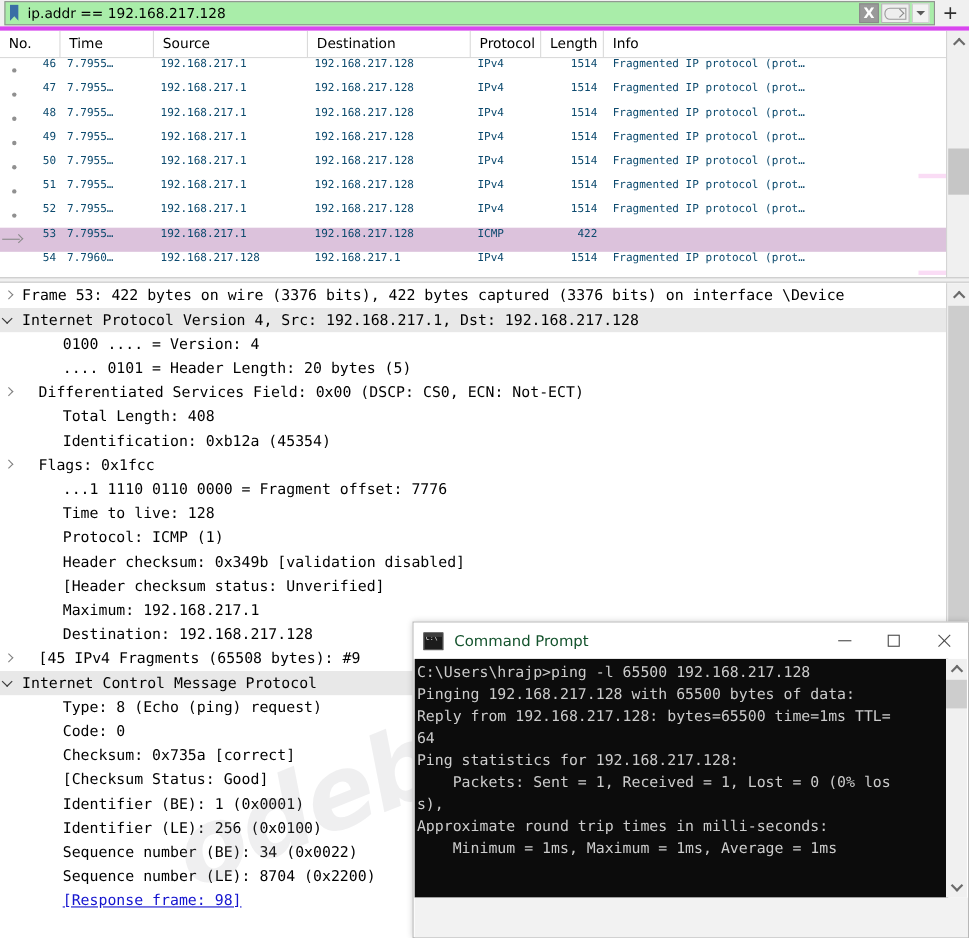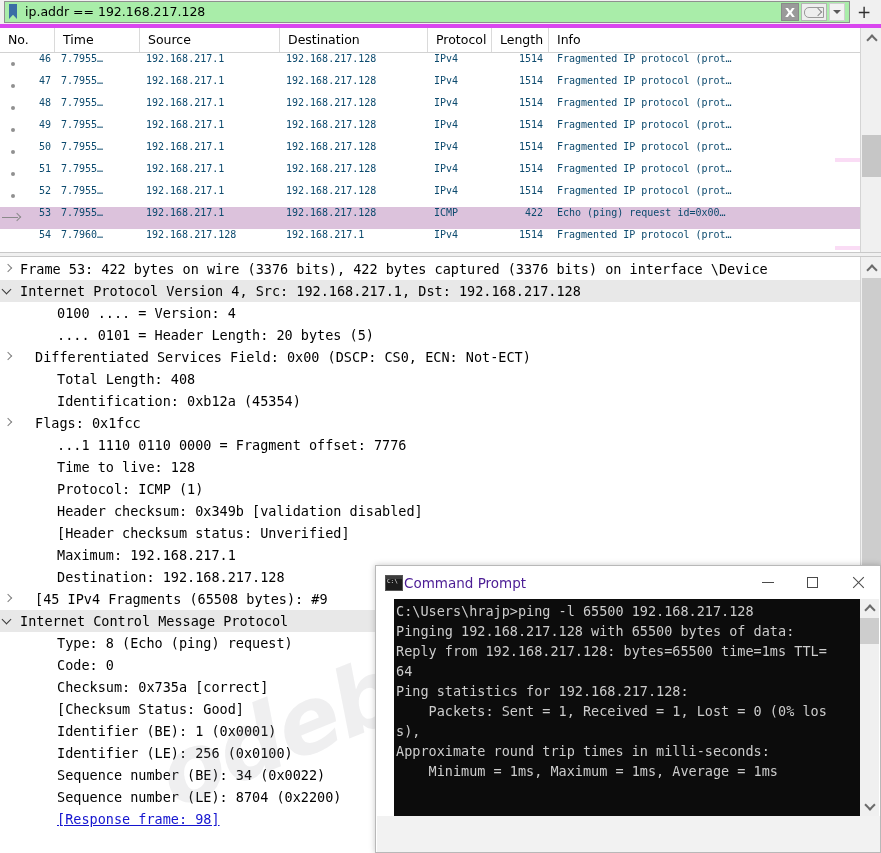--- a/index.html
+++ b/index.html
@@ -304,40 +304,40 @@
   }
   .cmd-ico::before {
     content: "C:\\"; position: absolute; left: 1px; top: 2px;
     color: #e6e6e6; font-size: 6px; font-family: "DejaVu Sans Mono", monospace;
     line-height: 1;
   }
   .cmd-ico::after {
     content: ""; position: absolute; left: 0; top: 0; width: 100%; height: 3px; background: #3d3d3d;
   }
   .cmd-title-text {
-    margin-left: 1px;
+    margin-left: 10px;
     font-family: "DejaVu Sans", sans-serif;
-    font-size: 13.5px; color: #4c1d95;
+    font-size: 13.5px; color: #14532d;
   }
   .cmd-ctrls { margin-left: auto; display: flex; height: 33px; }
   .cmd-btn {
     width: 45px; height: 33px; display: flex; align-items: center; justify-content: center;
     color: #5a5a5a;
   }
   .min-g { width: 12px; height: 1px; background: #4a4a4a; }
   .max-g { width: 11px; height: 11px; border: 1px solid #4a4a4a; box-sizing: border-box; }
   .close-g { position: relative; width: 14px; height: 14px; }
   .close-g::before, .close-g::after {
     content: ""; position: absolute; left: 0; top: 6px; width: 15px; height: 1px; background: #4a4a4a;
   }
   .close-g::before { transform: rotate(45deg); }
   .close-g::after  { transform: rotate(-45deg); }
 
   .cmd-body {
-    position: absolute; left: 18px; top: 33px;
+    position: absolute; left: 1px; top: 33px;
     width: 485px; height: 217px;
     background: #0c0c0c;
     overflow: hidden;
     box-sizing: border-box;
     padding: 2px 0 0 2px;
   }
   .cmd-line {
     font-family: "DejaVu Sans Mono", monospace;
     font-size: 13.5px;
     color: #cccccc;
@@ -479,21 +479,20 @@
       <div class="prow selected">
         <div class="cell marker">
           <span class="sel-arrow"></span>
         </div>
         <div class="cell w-no num">53</div>
         <div class="cell w-time left">7.7955…</div>
         <div class="cell w-src left">192.168.217.1</div>
         <div class="cell w-dst left">192.168.217.128</div>
         <div class="cell w-proto left">ICMP</div>
         <div class="cell w-len">422</div>
-        <div class="cell w-info">Echo (ping) request  id=0x00…</div>
       </div>
       <div class="prow">
         <div class="cell marker"></div>
         <div class="cell w-no num">54</div>
         <div class="cell w-time left">7.7960…</div>
         <div class="cell w-src left">192.168.217.128</div>
         <div class="cell w-dst left">192.168.217.1</div>
         <div class="cell w-proto left">IPv4</div>
         <div class="cell w-len">1514</div>
         <div class="cell w-info">Fragmented IP protocol (prot…</div>

